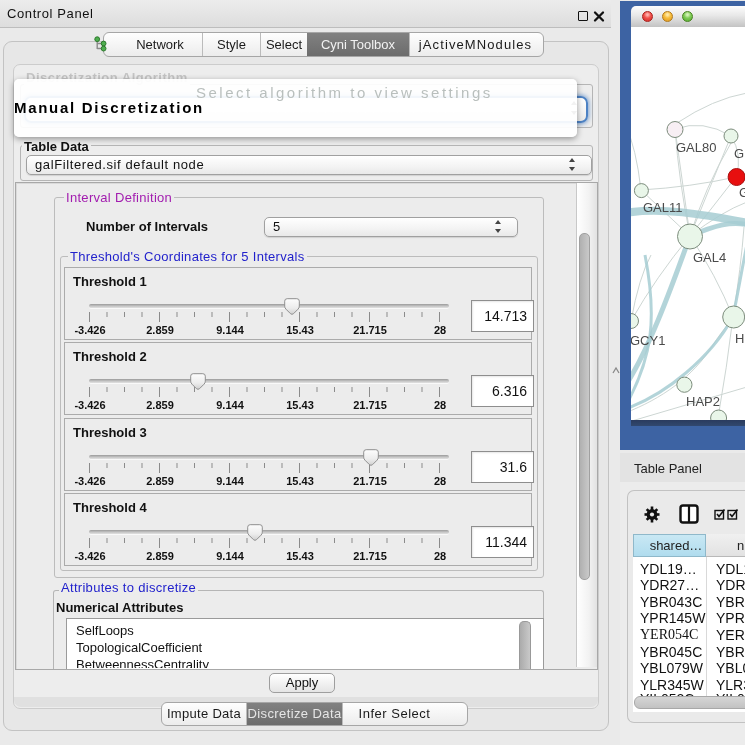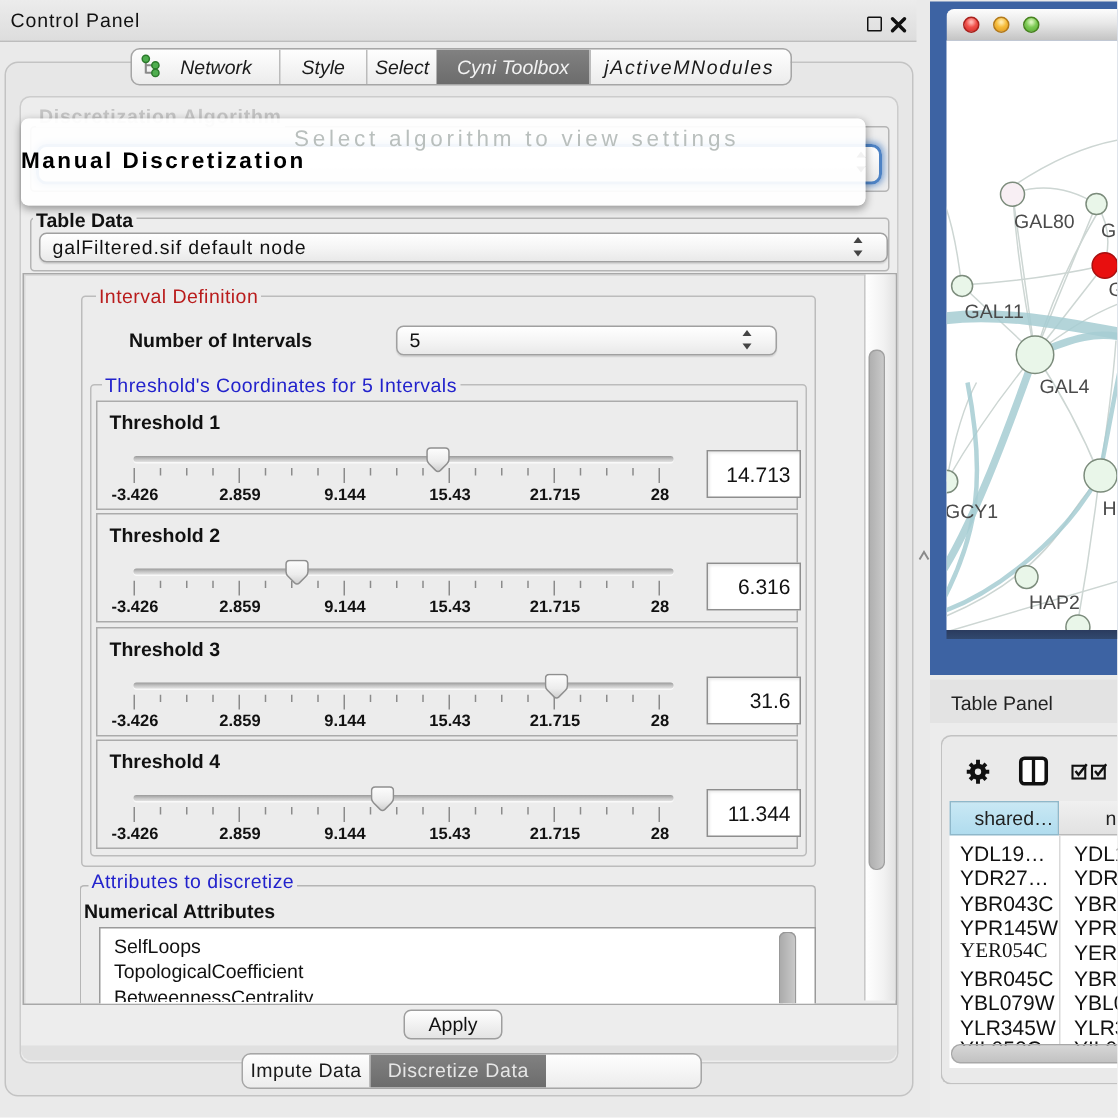--- a/index.html
+++ b/index.html
@@ -31,21 +31,21 @@
 <div class="abs" style="left:7px;top:6px;font-size:13px;color:#111;letter-spacing:0.6px;">Control Panel</div>
 <div class="abs" style="left:578px;top:11px;width:8px;height:8px;border:1.6px solid #111;border-radius:1px;"></div>
 <svg class="abs" style="left:593px;top:10px;" width="12" height="13" viewBox="0 0 12 13">
  <path d="M2,2.5 L10,10.5 M10,2.5 L2,10.5" stroke="#111" stroke-width="2.3" stroke-linecap="round"></path>
 </svg>
 
 <div class="abs" style="left:3px;top:41px;width:604px;height:688px;background:#e7e7e7;border:1px solid #c3c3c3;border-radius:9px;"></div>
 <div class="abs" style="left:13px;top:64px;width:584px;height:643px;background:#ededed;border:1px solid #cccccc;border-radius:7px;"></div>
 <div class="abs" style="left:14px;top:697px;width:584px;height:10px;background:#e0e0e0;border-radius:0 0 7px 7px;"></div>
 
-<div class="abs" style="left:87px;top:32px;width:439px;height:23px;background:linear-gradient(#fefefe,#ececec);border:1px solid #a6a6a6;border-radius:6px;overflow:hidden;font-style:italic;">
+<div class="abs" style="left:103px;top:32px;width:439px;height:23px;background:linear-gradient(#fefefe,#ececec);border:1px solid #a6a6a6;border-radius:6px;overflow:hidden;">
   <div class="seg" style="width:99px;border-right:1px solid #bbb;padding-left:14px;box-sizing:border-box;">Network</div>
   <div class="seg" style="width:58px;border-right:1px solid #bbb;">Style</div>
   <div class="seg" style="width:46px;">Select</div>
   <div class="seg" style="width:102px;background:linear-gradient(#818181,#6c6c6c);color:#f2f2f2;">Cyni Toolbox</div>
   <div class="seg" style="width:132px;border-left:1px solid #bbb;letter-spacing:1.1px;">jActiveMNodules</div>
 </div>
 <svg class="abs" style="left:94px;top:36px;" width="13" height="16" viewBox="0 0 13 16">
   <path d="M3.2,3.5 L3.2,13 M3.2,7.5 L9,7.5 M3.2,12.5 L9,12.5" stroke="#8a8a8a" stroke-width="1.4" fill="none"></path>
   <circle cx="3.2" cy="3.2" r="2.4" fill="#4fae4f" stroke="#2c7a2c"></circle>
   <circle cx="9.6" cy="7.5" r="2.4" fill="#4fae4f" stroke="#2c7a2c"></circle>
@@ -62,21 +62,21 @@
 <div class="glabel" style="left:22px;top:139px;font-weight:bold;color:#111;">Table Data</div>
 <div class="cbx" style="left:26px;top:155px;width:556px;height:18px;line-height:18px;padding-left:8px;letter-spacing:0.6px;">galFiltered.sif default node</div>
 <div class="arr aup" style="left:569px;top:158px;"></div>
 <div class="arr adn" style="left:569px;top:167px;"></div>
 
 <div class="abs" style="left:15px;top:182px;width:581px;height:486px;border:1px solid #a8a8a8;background:#ececec;box-shadow:inset 1px 1px 0 #dadada;"></div>
 <div class="abs" style="left:576px;top:183px;width:20px;height:484px;background:linear-gradient(90deg,#ffffff,#f2f2f2 60%,#e2e2e2);border-left:1px solid #c8c8c8;"></div>
 <div class="abs" style="left:579px;top:233px;width:9px;height:345px;border-radius:5px;background:linear-gradient(90deg,#b0b0b0,#c9c9c9);border:1px solid #a0a0a0;"></div>
 
 <div class="grp" style="left:54px;top:197px;width:488px;height:379px;border-color:#bcbcbc;"></div>
-<div class="glabel" style="left:64px;top:190px;background:#ececec;color:#b91c1c;letter-spacing:0.3px;">Interval Definition</div>
+<div class="glabel" style="left:64px;top:190px;background:#ececec;color:#a21caf;letter-spacing:0.3px;">Interval Definition</div>
 <div class="abs" style="left:86px;top:219px;font-size:13px;font-weight:bold;color:#111;">Number of Intervals</div>
 <div class="cbx" style="left:264px;top:217px;width:244px;height:18px;line-height:18px;padding-left:8px;">5</div>
 <div class="arr aup" style="left:495px;top:220px;"></div>
 <div class="arr adn" style="left:495px;top:229px;"></div>
 
 <div class="grp" style="left:60px;top:256px;width:476px;height:313px;border-color:#bcbcbc;"></div>
 <div class="glabel" style="left:68px;top:249px;background:#ececec;color:#2222cc;letter-spacing:0.3px;">Threshold's Coordinates for 5 Intervals</div>
 
 <div class="tpanel" style="top:267px;">
 <div class="ttitle">Threshold 1</div>
@@ -261,21 +261,21 @@
 <div class="abs" style="left:66px;top:618px;width:476px;height:50px;background:#fff;border:1px solid #9a9a9a;border-bottom:none;"></div>
 <div class="abs" style="left:76px;top:623px;font-size:13px;color:#111;">SelfLoops</div>
 <div class="abs" style="left:76px;top:640px;font-size:13px;color:#111;">TopologicalCoefficient</div>
 <div class="abs" style="left:76px;top:657px;font-size:13px;color:#111;white-space:nowrap;overflow:hidden;height:11px;">BetweennessCentrality</div>
 <div class="abs" style="left:519px;top:621px;width:10px;height:47px;border-radius:5px 5px 0 0;background:linear-gradient(90deg,#ababab,#c9c9c9);border:1px solid #999;border-bottom:none;"></div>
 
 <div class="abs" style="left:269px;top:673px;width:64px;height:18px;background:linear-gradient(#ffffff,#e4e4e4);border:1px solid #9e9e9e;border-radius:5px;font-size:13px;color:#111;text-align:center;line-height:18px;">Apply</div>
 
 <div class="abs" style="left:161px;top:702px;width:305px;height:22px;background:linear-gradient(#fefefe,#ececec);border:1px solid #a6a6a6;border-radius:6px;overflow:hidden;">
   <div class="seg" style="width:85px;height:22px;line-height:22px;border-right:1px solid #bbb;letter-spacing:0.3px;">Impute Data</div>
-  <div class="seg" style="width:117px;height:22px;line-height:22px;background:linear-gradient(#818181,#6c6c6c);color:#e6e6e6;letter-spacing:0.4px;">Discretize Data</div>
+  <div class="seg" style="width:95px;height:22px;line-height:22px;background:linear-gradient(#818181,#6c6c6c);color:#e6e6e6;letter-spacing:0.4px;">Discretize Data</div>
   <div class="seg" style="width:104px;height:22px;line-height:22px;border-left:1px solid #bbb;letter-spacing:0.5px;">Infer Select</div>
 </div>
 
 <div class="abs" style="left:14px;top:79px;width:563px;height:58px;background:rgba(255,255,255,0.93);border-radius:5px;box-shadow:0 2px 6px rgba(0,0,0,0.38);"></div>
 <div class="abs" style="left:196px;top:84px;font-size:15px;color:#b9bfbd;letter-spacing:2.5px;">Select algorithm to view settings</div>
 <div class="abs" style="left:14px;top:99px;font-size:15px;font-weight:bold;color:#000;letter-spacing:1.7px;">Manual Discretization</div>
 
 <svg class="abs" style="left:612px;top:366px;" width="8" height="9" viewBox="0 0 8 9">
       <path d="M1,7 L4,2 L7,7" fill="none" stroke="#8a8a8a" stroke-width="1.3"></path>
     </svg>

